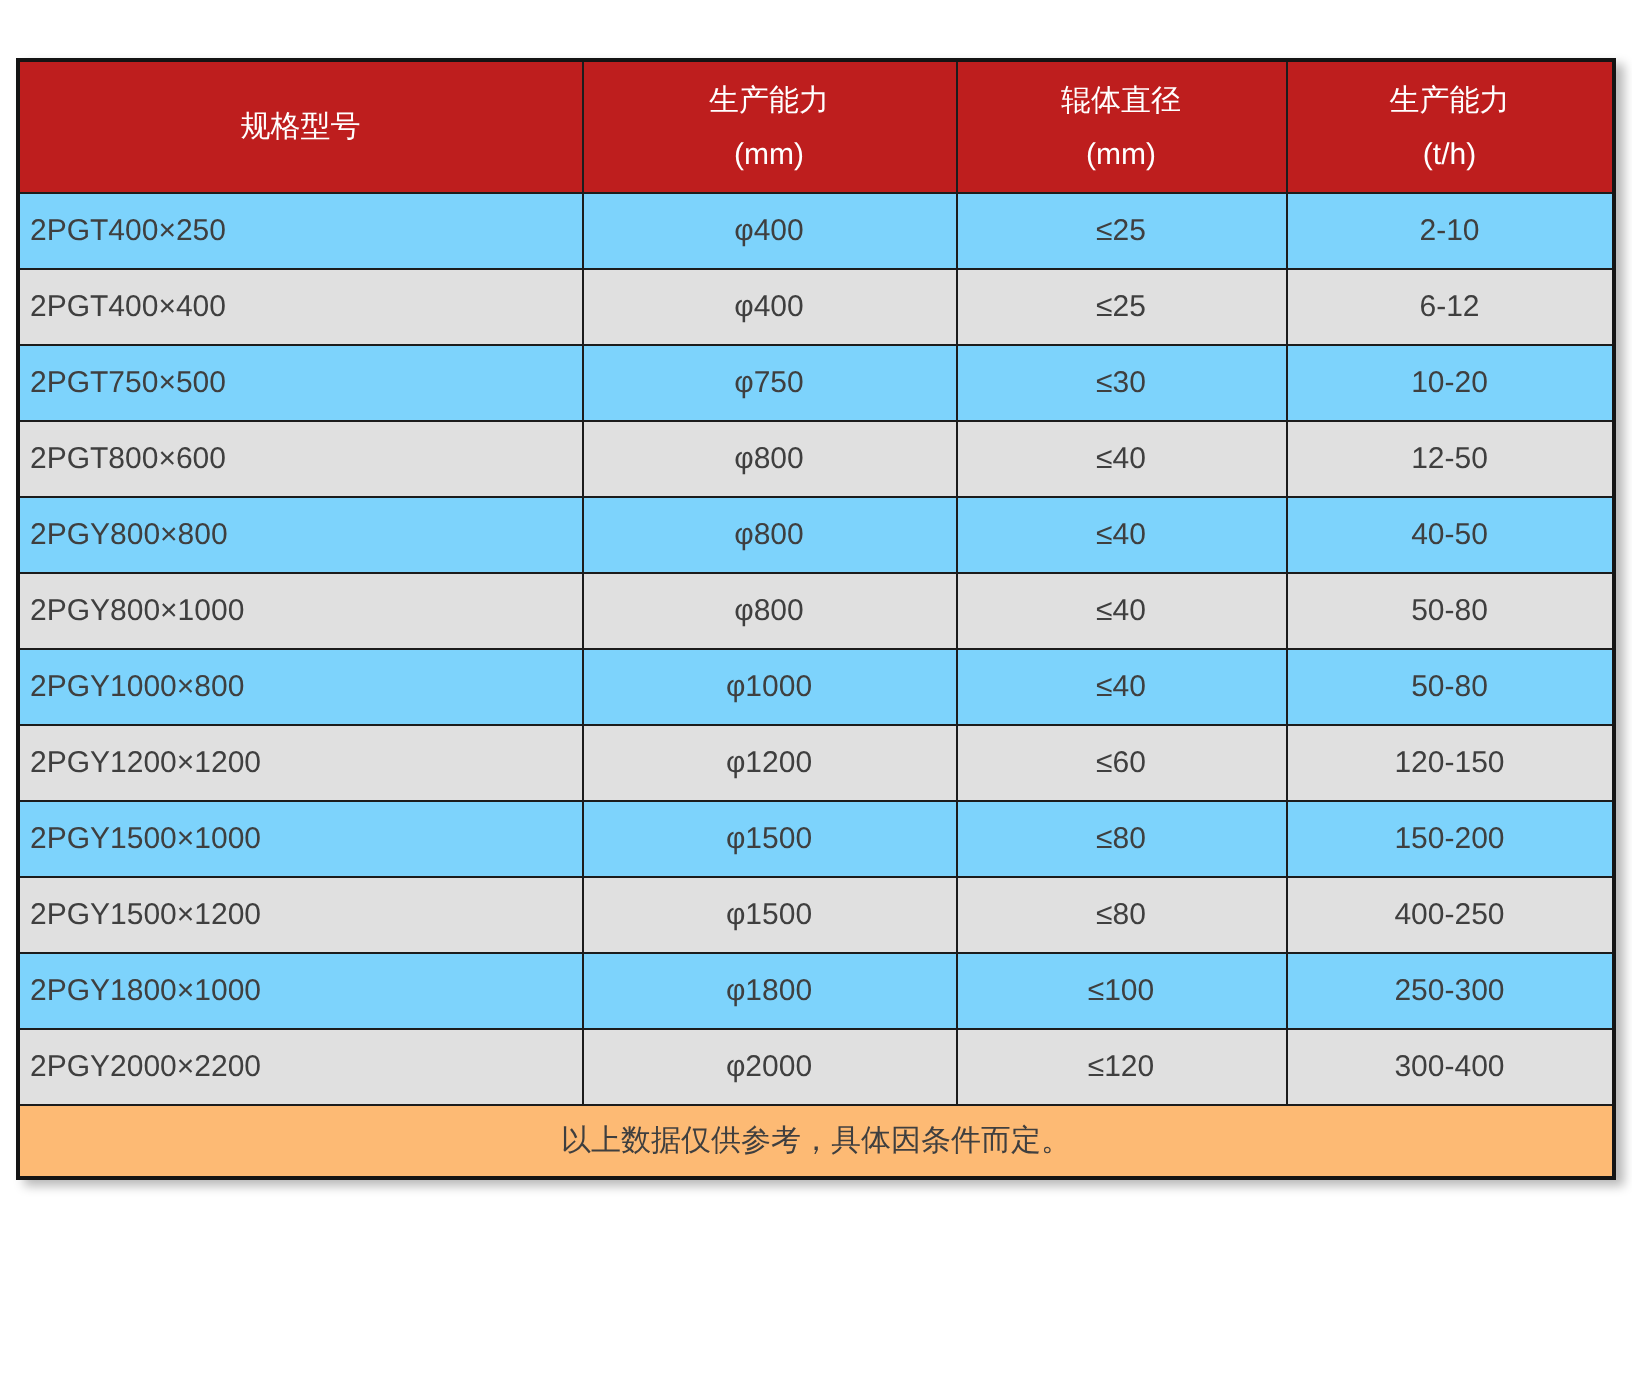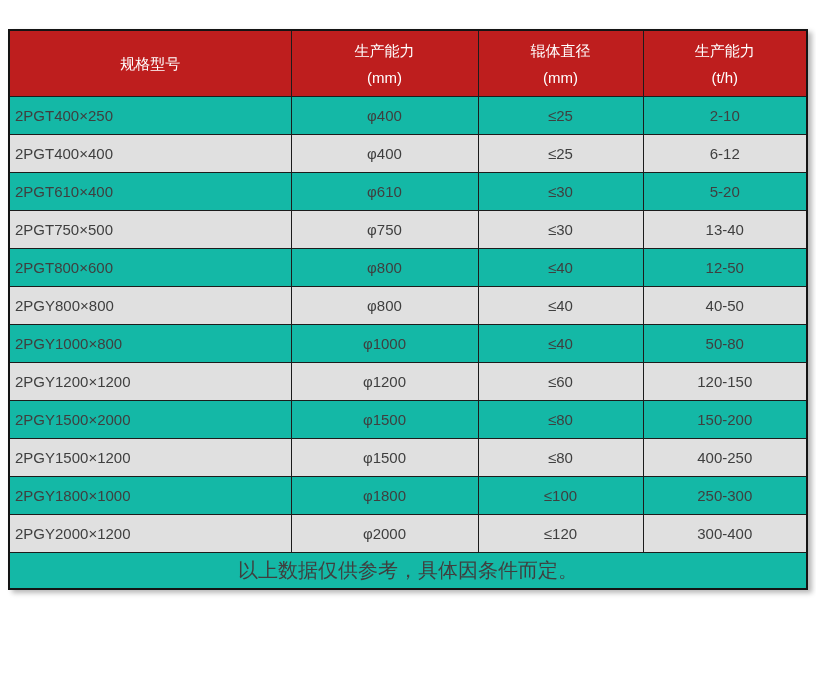--- a/index.html
+++ b/index.html
@@ -39,35 +39,35 @@
   }
   .h-line {
     line-height: 27px;
   }
   .spec-table tbody td {
     font-size: 15px;
     color: #3f3f3f;
     height: 37px;
     text-align: center;
     vertical-align: middle;
-    background: #14b8a6;
+    background: #7dd3fc;
   }
   .spec-table tbody tr:nth-child(even) td {
     background: #e0e0e0;
   }
   .spec-table td.model-cell {
     text-align: left;
     padding-left: 5px;
   }
   .spec-table tfoot td {
     height: 35px;
-    font-size: 20px;
+    font-size: 15px;
     color: #3f3f3f;
     text-align: center;
-    background: #14b8a6;
+    background: #fdba74;
     vertical-align: middle;
   }
   col.c-model    { width: 282px; }
   col.c-diameter { width: 187px; }
   col.c-feed     { width: 165px; }
   col.c-capacity { width: 164px; }
 </style>
 </head>
 <body>
 
@@ -105,75 +105,75 @@
         <td>≤25</td>
         <td>2-10</td>
       </tr>
       <tr>
         <td class="model-cell">2PGT400×400</td>
         <td>φ400</td>
         <td>≤25</td>
         <td>6-12</td>
       </tr>
       <tr>
-        <td class="model-cell">2PGT610×400</td>
-        <td>φ610</td>
-        <td>≤30</td>
-        <td>5-20</td>
-      </tr>
-      <tr>
         <td class="model-cell">2PGT750×500</td>
         <td>φ750</td>
         <td>≤30</td>
-        <td>13-40</td>
+        <td>10-20</td>
       </tr>
       <tr>
         <td class="model-cell">2PGT800×600</td>
         <td>φ800</td>
         <td>≤40</td>
         <td>12-50</td>
       </tr>
       <tr>
         <td class="model-cell">2PGY800×800</td>
         <td>φ800</td>
         <td>≤40</td>
         <td>40-50</td>
       </tr>
       <tr>
+        <td class="model-cell">2PGY800×1000</td>
+        <td>φ800</td>
+        <td>≤40</td>
+        <td>50-80</td>
+      </tr>
+      <tr>
         <td class="model-cell">2PGY1000×800</td>
         <td>φ1000</td>
         <td>≤40</td>
         <td>50-80</td>
       </tr>
       <tr>
         <td class="model-cell">2PGY1200×1200</td>
         <td>φ1200</td>
         <td>≤60</td>
         <td>120-150</td>
       </tr>
       <tr>
-        <td class="model-cell">2PGY1500×2000</td>
+        <td class="model-cell">2PGY1500×1000</td>
         <td>φ1500</td>
         <td>≤80</td>
         <td>150-200</td>
       </tr>
       <tr>
         <td class="model-cell">2PGY1500×1200</td>
         <td>φ1500</td>
         <td>≤80</td>
         <td>400-250</td>
       </tr>
       <tr>
         <td class="model-cell">2PGY1800×1000</td>
         <td>φ1800</td>
         <td>≤100</td>
         <td>250-300</td>
       </tr>
       <tr>
-        <td class="model-cell">2PGY2000×1200</td>
+        <td class="model-cell">2PGY2000×2200</td>
         <td>φ2000</td>
         <td>≤120</td>
         <td>300-400</td>
       </tr>
     </tbody>
     <tfoot>
       <tr>
         <td colspan="4">以上数据仅供参考，具体因条件而定。</td>
       </tr>
     </tfoot>

